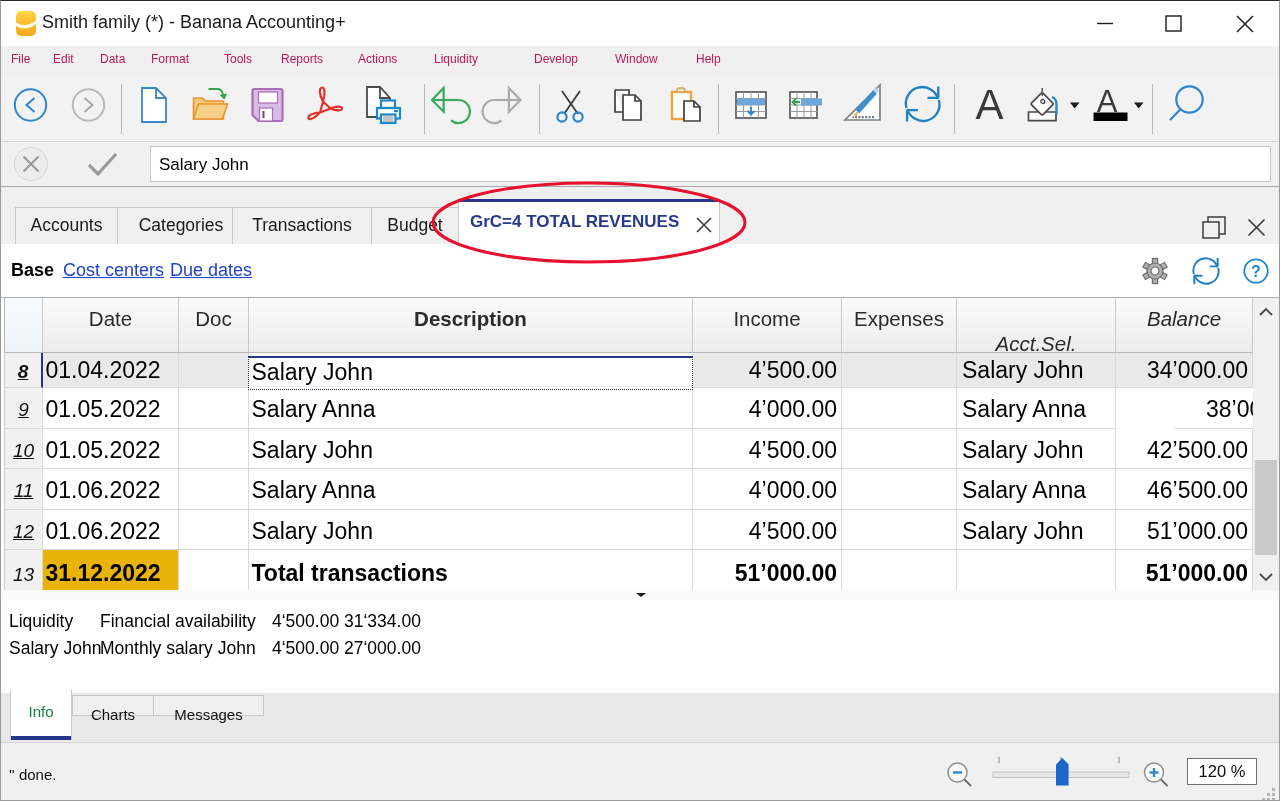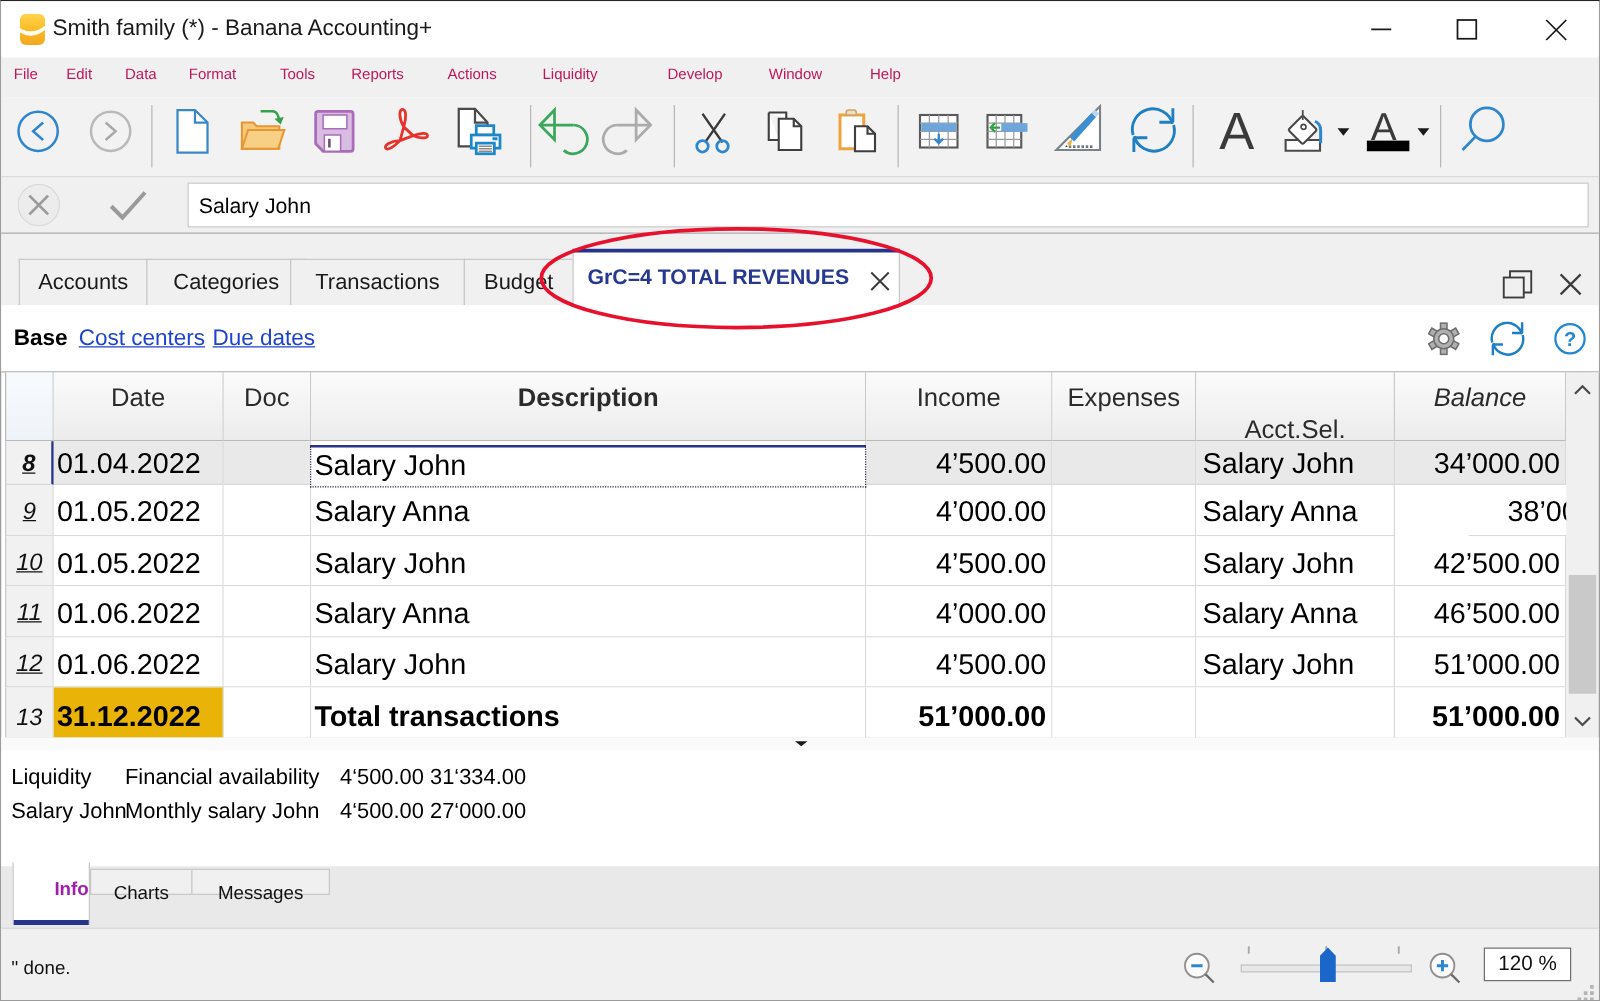--- a/index.html
+++ b/index.html
@@ -38,21 +38,21 @@
 
 #vscroll{left:1253px;top:298px;width:26px;height:293px;background:#f0f0f0;border-right:1px solid #9b9b9b;}
 #vthumb{position:absolute;left:2px;top:162px;width:22px;height:95px;background:#c9c9c9;}
 
 #splitter{left:1px;top:590px;width:1278px;height:10px;background:#fafafa;}
 #infopanel{left:1px;top:600px;width:1278px;height:93px;background:#fff;font-size:17.5px;color:#000;}
 
 #btabs{left:1px;top:693px;width:1278px;height:49px;background:#e9e9e9;}
 .btab{position:absolute;top:2px;height:21px;background:#f0f0f0;border:1px solid #c8c8c8;box-sizing:border-box;font-size:15px;text-align:center;line-height:38px;color:#111;}
 #btab-info{position:absolute;left:9px;top:-3px;width:62px;height:50px;background:#fff;border-left:1px solid #c8c8c8;border-right:1px solid #c8c8c8;box-sizing:border-box;}
-#btab-info .lbl{margin-top:13px;font-weight:bold;color:#a21caf;font-size:15px;text-align:right;}
+#btab-info .lbl{margin-top:13px;font-weight:normal;color:#15803d;font-size:15px;text-align:center;}
 #btab-info .bar{position:absolute;left:0px;bottom:0;width:60px;height:4px;background:#26348b;}
 
 #statusbar{left:1px;top:742px;width:1278px;height:57px;background:#f0f0f0;border-top:1px solid #d4d4d4;font-size:15px;color:#111;}
 </style></head>
 <body>
 <div id="frame"></div>
 <div class="abs" id="titlebar">
   <svg class="abs" style="left:15px;top:10px" width="20" height="25" viewBox="0 0 20 25">
     <defs>
         <linearGradient id="lg" x1="0" y1="0" x2="0" y2="1">
@@ -275,21 +275,21 @@
     <div class="hcell" style="left:245px;width:444px;">
       <div style="font-weight:bold;">Description</div>
     </div>
     <div class="hcell" style="left:689px;width:149px;">
       <div style="">Income</div>
     </div>
     <div class="hcell" style="left:838px;width:115px;">
       <div style="">Expenses</div>
     </div>
     <div class="hcell" style="left:953px;width:159px;">
-      <div style="margin-top:34px;">Acct.Sel.</div>
+      <div style="font-style:italic;margin-top:34px;">Acct.Sel.</div>
     </div>
     <div class="hcell" style="left:1112px;width:137px;">
       <div style="font-style:italic;">Balance</div>
     </div>
     <div class="row" style="top:55px;height:35px">
       <div class="cell rn" style="left:0;width:39px;border-left:1px solid #c9c9c9;border-right:2px solid #26348b;padding-top:8px;text-decoration:underline;font-weight:bold;">8</div>
       <div class="cell txt" style="left:39px;width:136px;background:#e9e9e9;padding-top:4px;">01.04.2022</div>
       <div class="cell" style="left:175px;width:70px;background:#e9e9e9;padding-top:4px;"></div>
       <div class="cell txt" style="left:245px;width:444px;background:#fff;padding-top:4px;"></div>
       <div style="position:absolute;left:243.5px;top:3px;width:445.5px;height:34px;box-sizing:border-box;background:#fff;border-top:2px solid #26348b;border-left:1.5px dotted #30304a;border-right:1.5px dotted #30304a;border-bottom:1.5px dotted #30304a;z-index:5;font-size:23px;padding-left:3px;padding-top:0.5px;white-space:nowrap;">Salary John</div>

